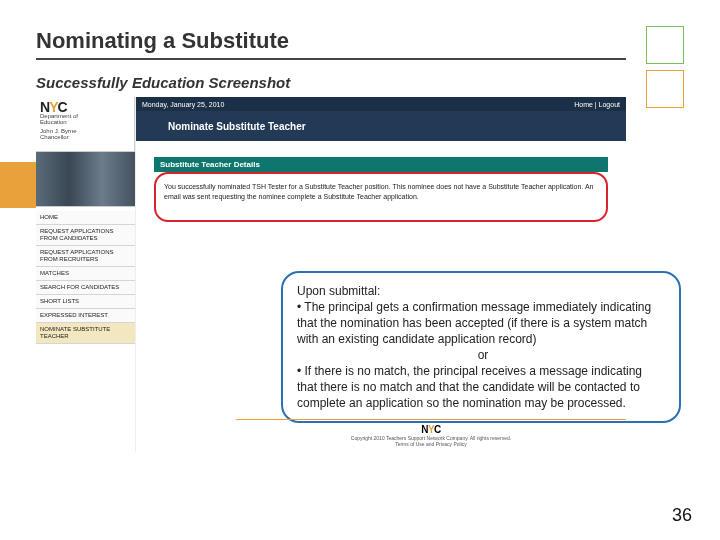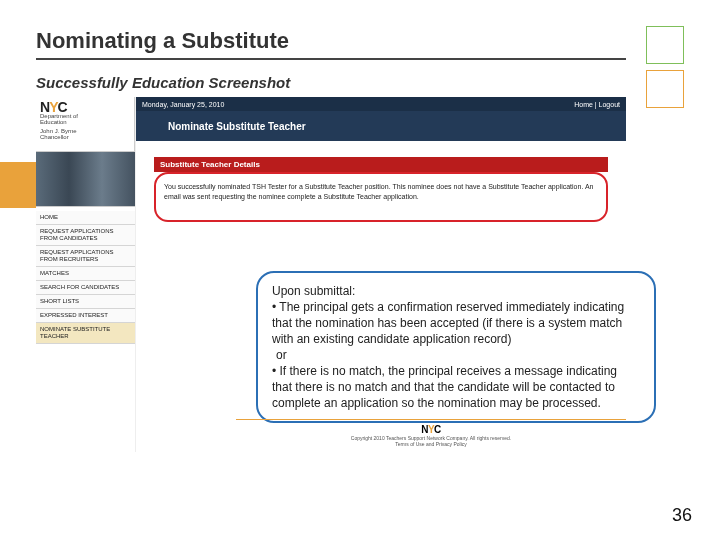--- a/index.html
+++ b/index.html
@@ -115,50 +115,50 @@
     line-height: 7px;
   }
   .nav-item.hi { background: #f3e7c0; }
   .content-area {
     position: absolute;
     left: 100px; right: 0; top: 44px; bottom: 5px;
     background: #fff;
   }
   .panel-head {
     margin: 16px 18px 0 18px;
-    background: #b91c1c;
+    background: #0f766e;
     color: #fff;
     font-size: 8px;
     font-weight: bold;
     padding: 3px 6px;
   }
   .success-box {
     margin: 0 18px;
     border: 2px solid #d8232a;
     border-radius: 14px;
     background: #fff;
     font-size: 7px;
     color: #222;
     padding: 8px 8px 18px 8px;
     line-height: 10px;
   }
   .callout {
     position: absolute;
-    left: 120px;
+    left: 145px;
     top: 130px;
     width: 400px;
     border: 2px solid #2b6fb5;
     border-radius: 18px;
     background: #fff;
     padding: 10px 14px;
     font-size: 12px;
     color: #222;
     line-height: 16px;
   }
-  .callout .indent { margin-left: 4px; }
+  .callout .indent { margin-left: 4px; text-align: center; }
   .left-accent {
     position: absolute;
     left: 0;
     top: 162px;
     width: 36px;
     height: 46px;
     background: #e9a23b;
   }
   .footer {
     position: absolute;
@@ -226,21 +226,21 @@
     </div>
 
     <div class="content-area">
       <div class="panel-head">Substitute Teacher Details</div>
       <div class="success-box">
         <span>You successfully nominated TSH Tester for a Substitute Teacher position. This nominee does not have a Substitute Teacher application. An email was sent requesting the nominee complete a Substitute Teacher application.</span>
       </div>
 
       <div class="callout">
         <div>Upon submittal:</div>
-        <div>• The principal gets a confirmation reserved immediately indicating that the nomination has been accepted (if there is a system match with an existing candidate application record)</div>
+        <div>• The principal gets a confirmation message immediately indicating that the nomination has been accepted (if there is a system match with an existing candidate application record)</div>
         <div class="indent">or</div>
         <div>• If there is no match, the principal receives a message indicating that there is no match and that the candidate will be contacted to complete an application so the nomination may be processed.</div>
       </div>
 
       <div class="footer">
         <div class="flogo">N<span class="o">Y</span>C</div>
         <div class="ftxt">Copyright 2010 Teachers Support Network Company. All rights reserved.</div>
         <div class="ftxt">Terms of Use and Privacy Policy</div>
       </div>
     </div>

